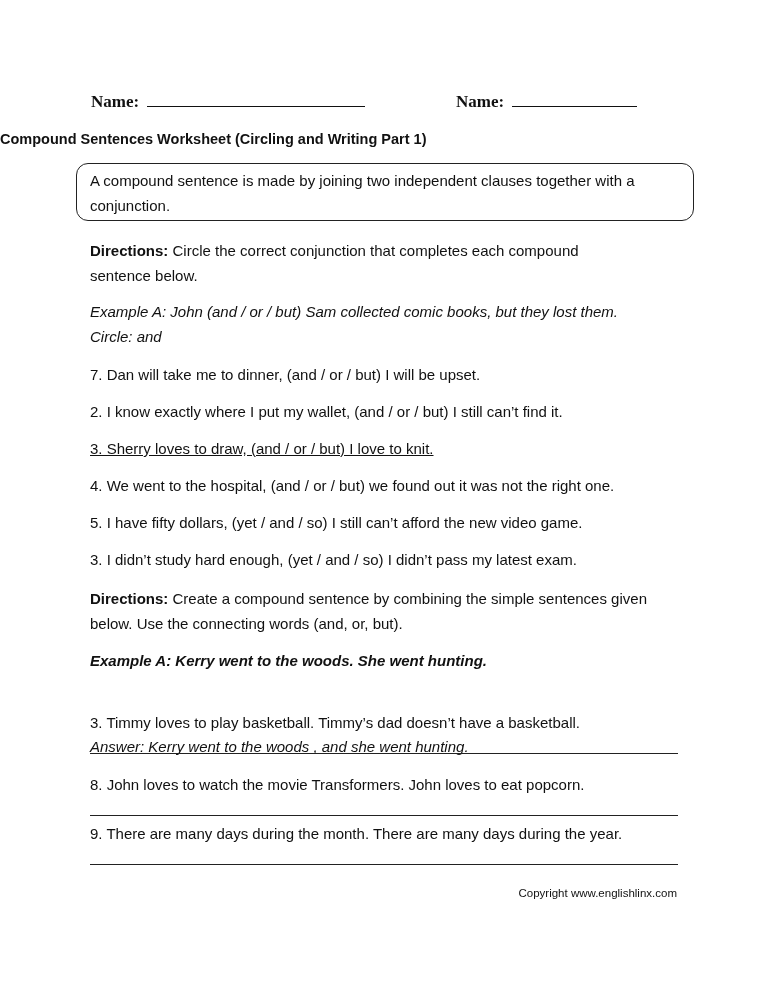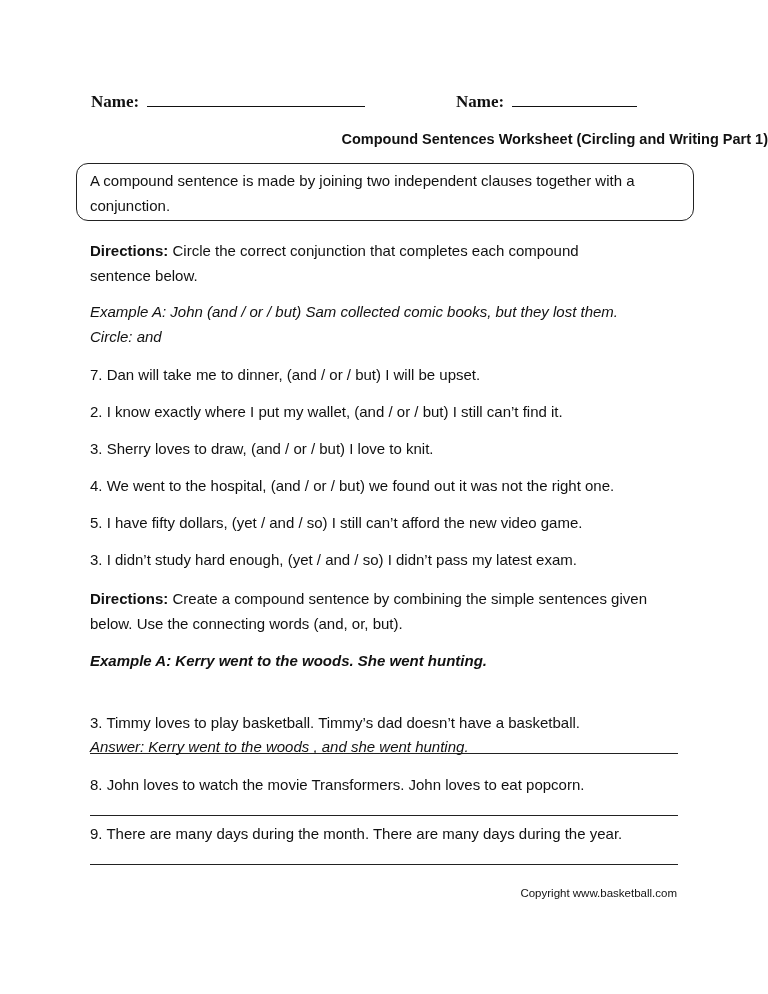--- a/index.html
+++ b/index.html
@@ -1,20 +1,20 @@
 <!DOCTYPE html>
 <html><head>
 <meta charset="utf-8">
 <style>
   html, body { margin:0; padding:0; background:#ffffff; }
   body { width:768px; height:994px; position:relative; overflow:hidden; color:#111; font-family:"Liberation Sans", sans-serif; }
   .abs { position:absolute; }
   .serif-bold { font-family:"Liberation Serif", serif; font-weight:bold; font-size:17px; }
   .uline { display:inline-block; border-bottom:1.6px solid #111; height:14px; vertical-align:baseline; }
-  .title { left:0; width:768px; text-align:right; top:131px; font-weight:bold; font-size:14.5px; }
+  .title { left:0; width:768px; text-align:left; top:131px; font-weight:bold; font-size:14.5px; }
   .box { left:76px; top:163px; width:618px; height:58px; border:1.6px solid #222; border-radius:12px; box-sizing:border-box; }
   .txt { font-size:15px; line-height:25px; left:90px; width:600px; }
   .it { font-style:italic; }
   .line { left:90px; width:588px; height:0; border-top:1.5px solid #222; }
   .copy { right:91px; top:887px; font-size:11.5px; }
 </style>
 </head>
 <body>
 
 <div class="abs serif-bold" style="left:91px; top:92px;">
@@ -33,34 +33,34 @@
 
 <div class="abs txt" style="top:238px; width:540px;">
   <b>Directions:</b><span> Circle the correct conjunction that completes each compound sentence below.</span>
 </div>
 
 <div class="abs txt it" style="top:299px;">Example A: John (and / or / but) Sam collected comic books, but they lost them.</div>
 <div class="abs txt it" style="top:324px;">Circle: and</div>
 
 <div class="abs txt" style="top:362px;">7. Dan will take me to dinner, (and / or / but) I will be upset.</div>
 <div class="abs txt" style="top:399px;">2. I know exactly where I put my wallet, (and / or / but) I still can’t find it.</div>
-<div class="abs txt" style="top:436px;">3. Sherry loves to draw, (and / or / but) I love to knit.</div>
+<div class="abs txt" style="top:436px;text-decoration:underline;">3. Sherry loves to draw, (and / or / but) I love to knit.</div>
 <div class="abs txt" style="top:473px; width:620px;">4. We went to the hospital, (and / or / but) we found out it was not the right one.</div>
 <div class="abs txt" style="top:510px;">5. I have fifty dollars, (yet / and / so) I still can’t afford the new video game.</div>
 <div class="abs txt" style="top:547px;">3. I didn’t study hard enough, (yet / and / so) I didn’t pass my latest exam.</div>
 
 <div class="abs txt" style="top:586px; width:560px;">
   <b>Directions:</b><span> Create a compound sentence by combining the simple sentences given below. Use the connecting words (and, or, but).</span>
 </div>
 
 <div class="abs txt it" style="top:648px;font-weight:bold;">Example A: Kerry went to the woods. She went hunting.</div>
 <div class="abs txt it" style="top:706px;margin-top:28px;">Answer: Kerry went to the woods , and she went hunting.</div>
 
 <div class="abs txt" style="top:710px;">3. Timmy loves to play basketball. Timmy’s dad doesn’t have a basketball.</div>
 <div class="abs line" style="top:753px;"></div>
 
 <div class="abs txt" style="top:772px;">8. John loves to watch the movie Transformers. John loves to eat popcorn.</div>
 <div class="abs line" style="top:815px;"></div>
 
 <div class="abs txt" style="top:821px; width:620px;">9. There are many days during the month. There are many days during the year.</div>
 <div class="abs line" style="top:864px;"></div>
 
-<div class="abs copy">Copyright www.basketball.com</div>
+<div class="abs copy">Copyright www.englishlinx.com</div>
 
 </body></html>

